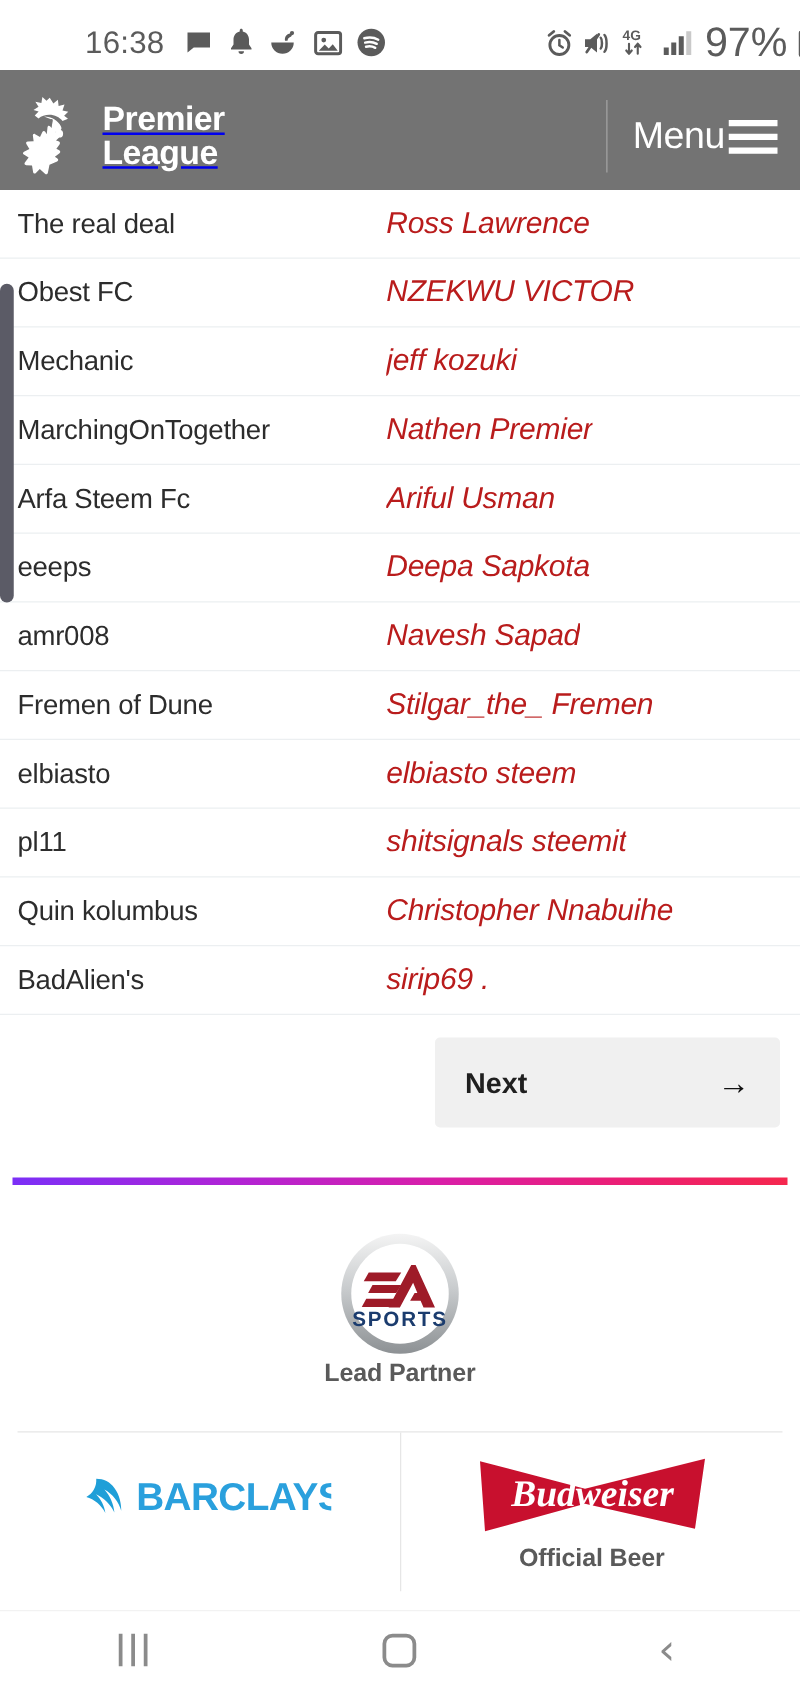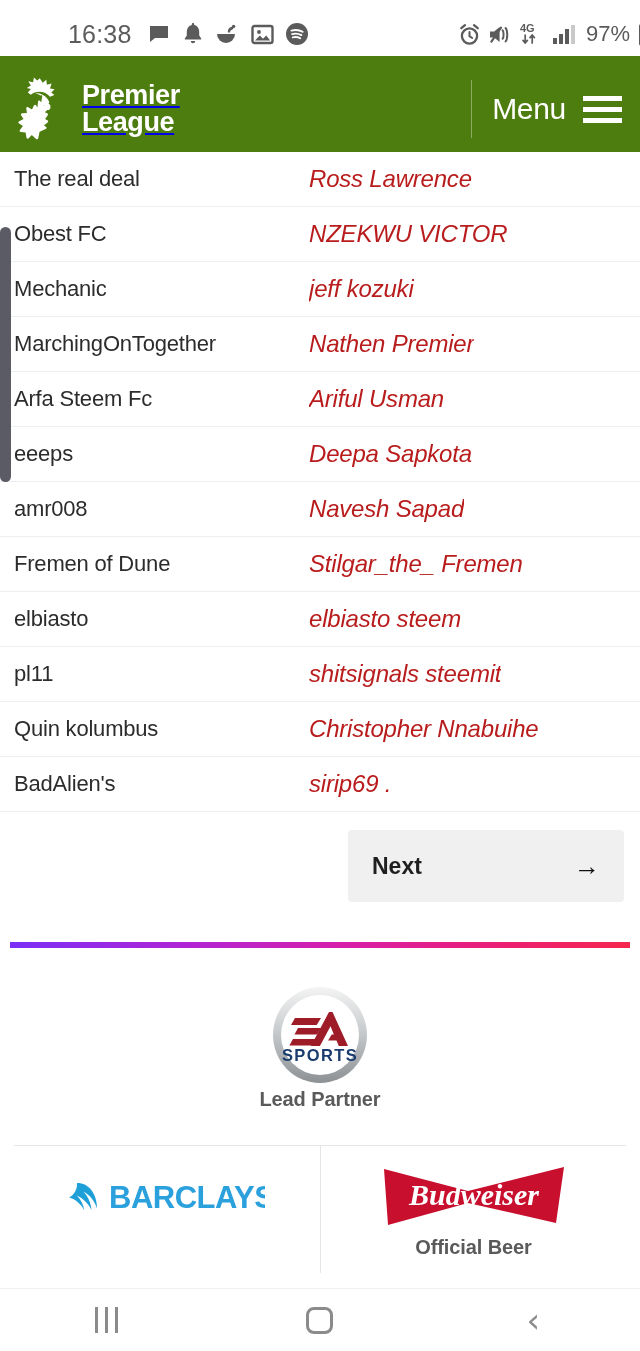--- a/index.html
+++ b/index.html
@@ -15,38 +15,38 @@
   .statusbar {
     height: 56px; width: 100%;
     display: flex; align-items: center; justify-content: space-between;
     padding: 12px 22px 0 32px;
     background: #ffffff;
     margin-left: 36px;
   }
   .sb-left { display: flex; align-items: center; gap: 11px; }
   .sb-time { font-size: 25px; color: #5b5b5b; letter-spacing: .2px; margin-right: 4px; }
   .sb-right { display: flex; align-items: center; gap: 7px; }
-  .sb-pct { font-size: 22px; color: #5b5b5b; margin-left: 3px; }
+  .sb-pct { font-size: 33px; color: #5b5b5b; margin-left: 3px; }
   .ic { display:inline-block; line-height:0; }
 
   
   .header {
-    background: #4d7c0f;
+    background: #737373;
     height: 96px;
     display: flex; align-items: center; justify-content: space-between;
     padding: 10px 18px 0 14px;
   }
   .brand { display: flex; align-items: center; gap: 12px; }
   .pl-wordmark {
     color: #fff; font-weight: 700; font-size: 27px; line-height: 27px;
     letter-spacing: -0.4px;
   }
   .menu-wrap { display:flex; align-items:center; gap:20px; }
   .menu-divider { width:1px; height:58px; background: rgba(255,255,255,.35); }
-  .menu-btn { display:flex; align-items:center; gap:16px; }
+  .menu-btn { display:flex; align-items:center; gap:2px; }
   .menu-label { color:#fff; font-size:30px; letter-spacing:-.3px; }
   .burger { display:flex; flex-direction:column; gap:6px; margin-left:1px; }
   .burger span { display:block; width:39px; height:5px; background:#fff; }
 
   
   .table-wrap { position: relative; background:#fff; }
   .row {
     display: flex; align-items: center;
     height: 55px;
     border-bottom: 1px solid #eceff1;

